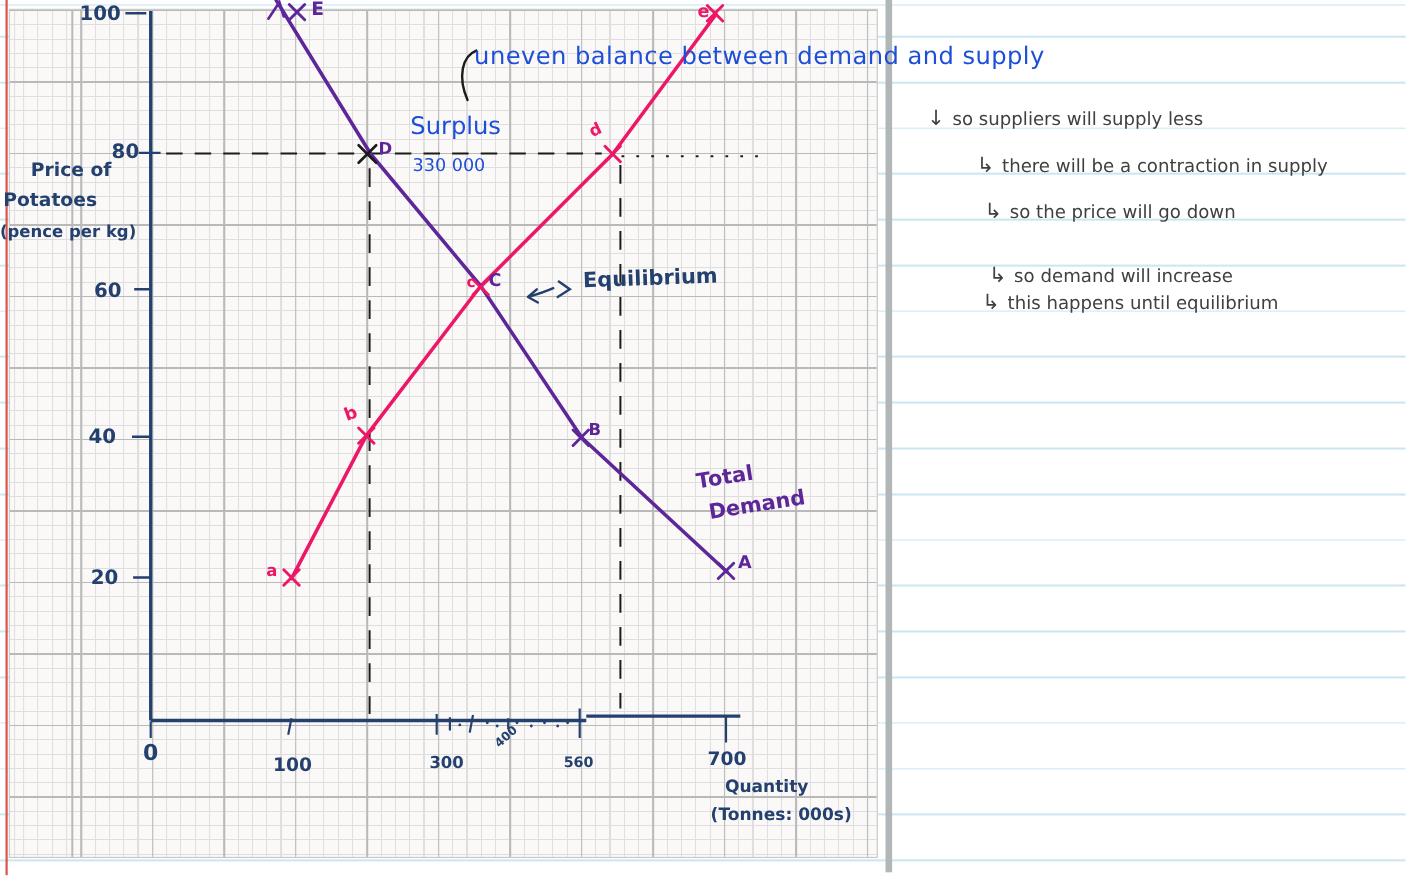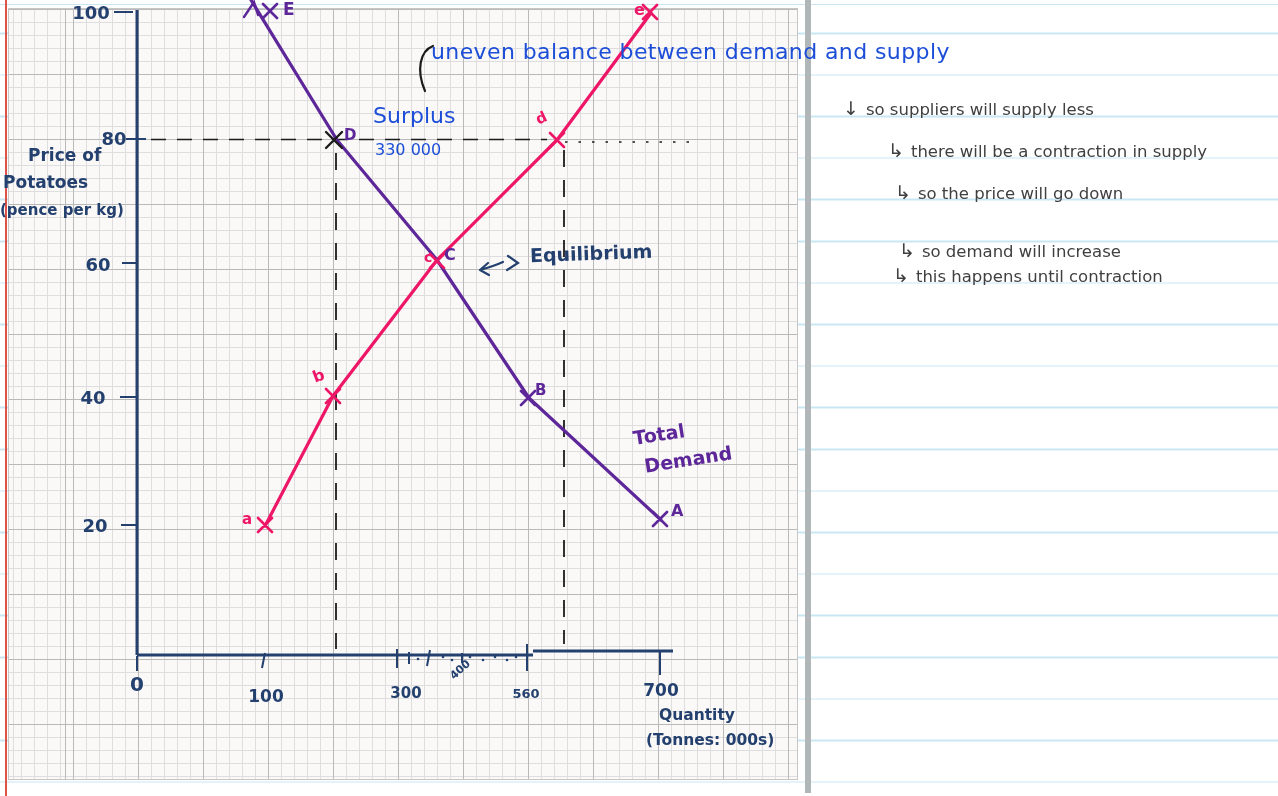--- a/index.html
+++ b/index.html
@@ -141,16 +141,16 @@
   <div class="note" style="left:888px; top:139px;">
     <span class="bullet">↳</span><span>there will be a contraction in supply</span>
   </div>
   <div class="note" style="left:895px; top:181px;">
     <span class="bullet">↳</span><span>so the price will go down</span>
   </div>
   <div class="note" style="left:899px; top:223px;margin-top:16px;">
     <span class="bullet">↳</span><span>so demand will increase</span>
   </div>
   <div class="note" style="left:893px; top:264px;">
-    <span class="bullet">↳</span><span>this happens until contraction</span>
+    <span class="bullet">↳</span><span>this happens until equilibrium</span>
   </div>
 
 </div>
 
 </body></html>

